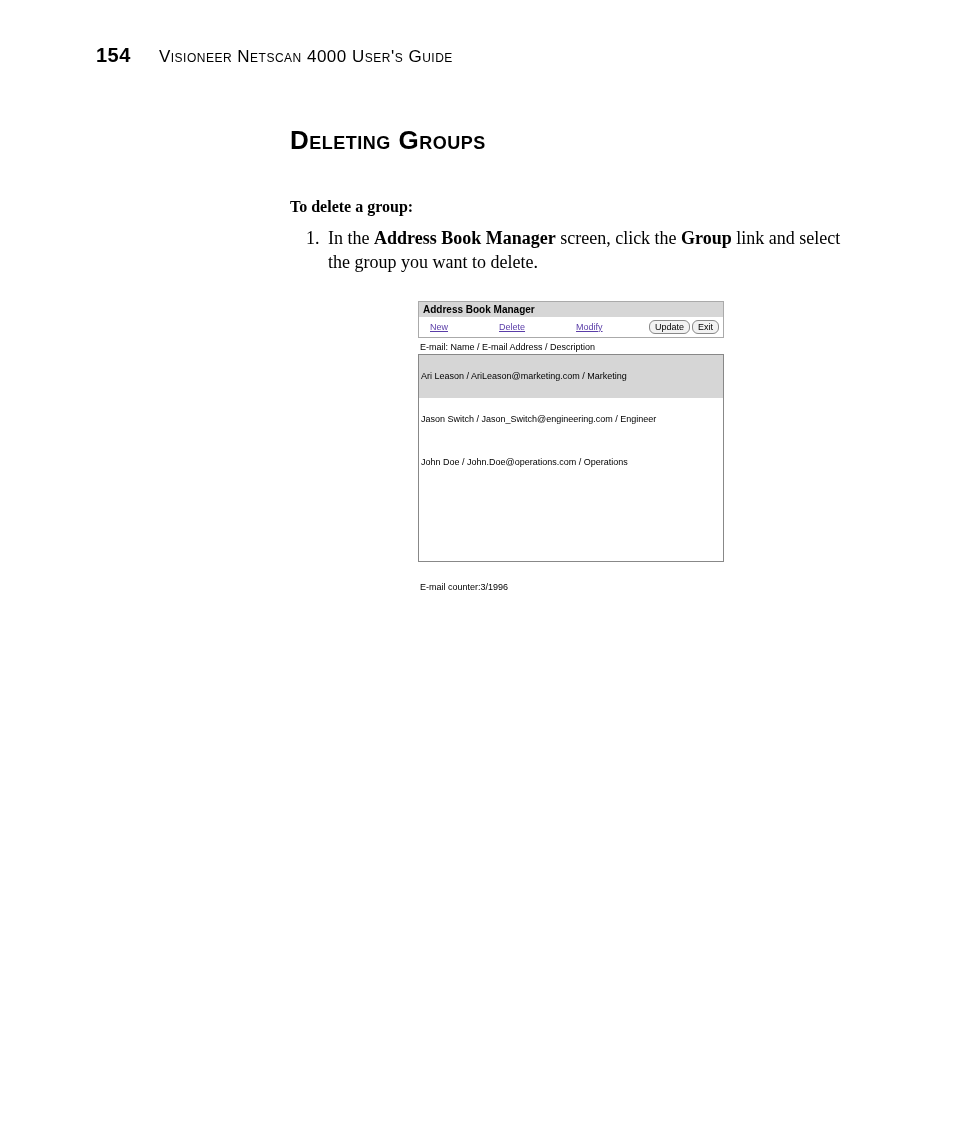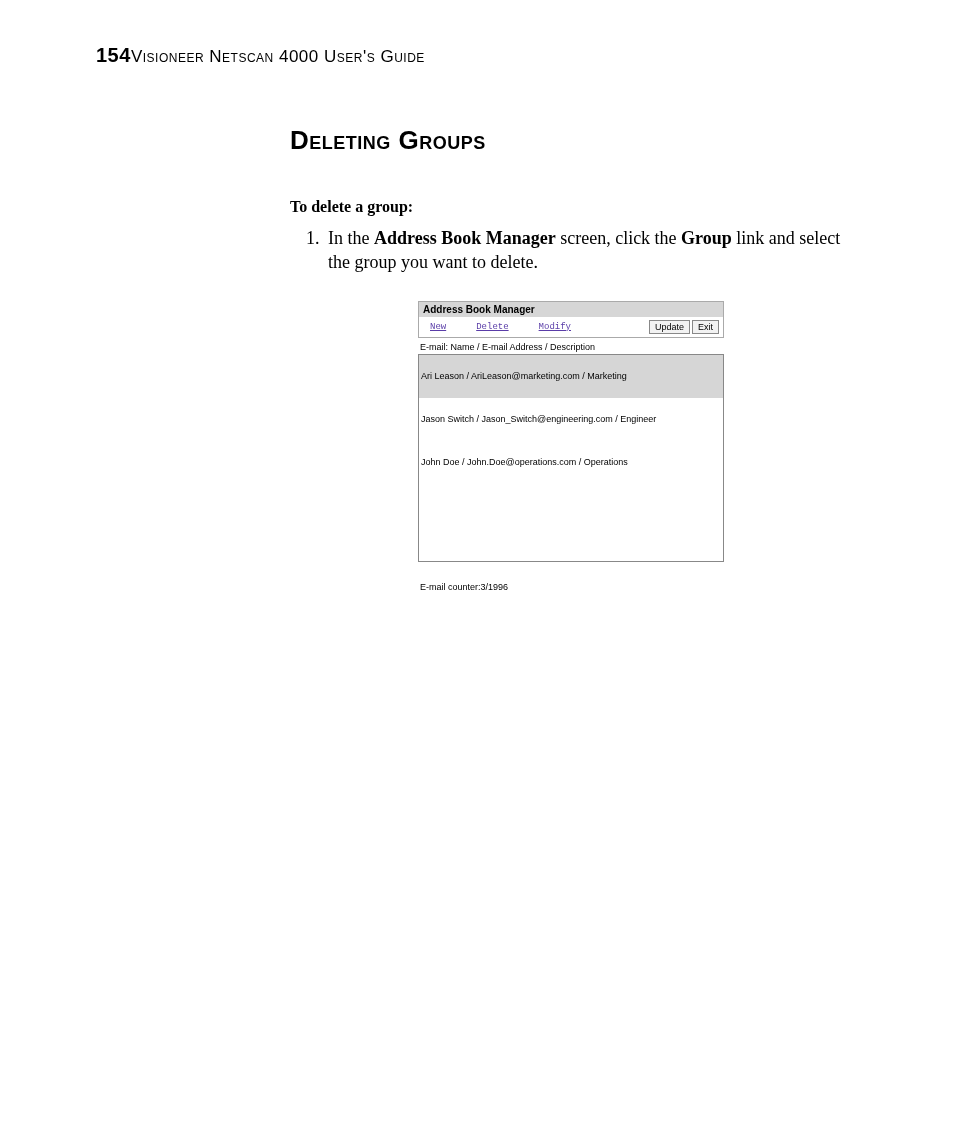--- a/index.html
+++ b/index.html
@@ -24,20 +24,21 @@
     font-family: "Arial Narrow", Arial, sans-serif;
     font-weight: bold;
     font-size: 20px;
     letter-spacing: 0.5px;
   }
   .running-head {
     font-family: "Arial Narrow", Arial, sans-serif;
     font-size: 17px;
     letter-spacing: 0.5px;
     font-variant: small-caps;
+    margin-left: 28px;
   }
   .content {
     margin-left: 194px;
     width: 560px;
   }
   .section-title {
     font-family: "Arial Narrow", Arial, sans-serif;
     font-weight: bold;
     font-size: 26px;
     letter-spacing: 0.5px;
@@ -89,27 +90,27 @@
     margin-right: 4px;
   }
   .shot-toolbar {
     border: 1px solid #aaa;
     border-top: none;
     display: flex;
     align-items: center;
     padding: 3px 4px;
     background: #fff;
   }
-  .shot-actions { display: flex; gap: 26px; padding-left: 7px; flex: 1; font-family: Liberation Mono, monospace; }
+  .shot-actions { display: flex; gap: 47px; padding-left: 7px; flex: 1; }
   .shot-btn {
     font-family: Arial, sans-serif;
     font-size: 9px;
     background: #f2f2f2;
     border: 1px solid #888;
-    border-radius: 0;
+    border-radius: 6px;
     padding: 1px 5px;
     margin-left: 2px;
     cursor: pointer;
   }
   .shot-colhead {
     padding: 4px 2px 2px 2px;
     font-size: 9px;
   }
   .shot-list {
     border: 1px solid #888;

